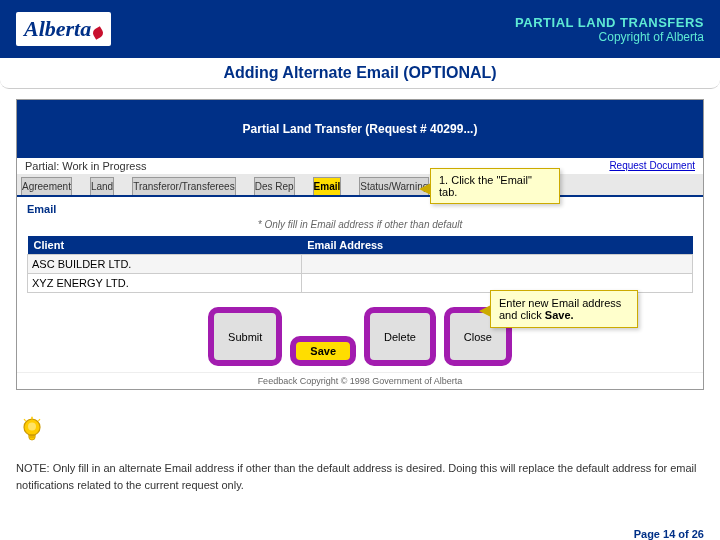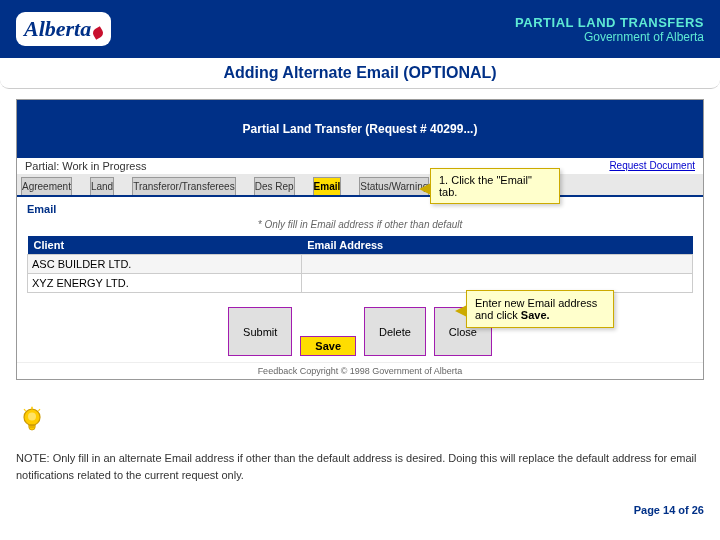--- a/index.html
+++ b/index.html
@@ -18,21 +18,21 @@
       background: #003087;
       display: flex;
       align-items: center;
       justify-content: space-between;
       padding: 6px 16px;
       height: 58px;
     }
     .logo-area {
       background: #fff;
       padding: 4px 8px;
-      border-radius: 9px;
+      border-radius: 2px;
     }
     .logo-text {
       font-family: Georgia, serif;
       font-style: italic;
       font-size: 22px;
       color: #003087;
       font-weight: bold;
     }
     .logo-leaf {
       display: inline-block;
@@ -177,24 +177,24 @@
 
     
     .buttons-row {
       display: flex;
       justify-content: center;
       gap: 8px;
       padding: 8px 0 6px;
     }
     .btn {
       padding: 3px 14px;
-      border: 1px solid #a21caf;
+      border: 6px solid #a21caf;
       cursor: pointer;
       font-size: 11px;
-      border-radius: 0;
+      border-radius: 10px;
     }
     .btn-default { background: #e0e0e0; color: #000; }
     .btn-save { background: #ffdd00; color: #000; font-weight: bold; margin-top: 29px; }
 
     
     .form-footer {
       text-align: center;
       font-size: 9px;
       color: #666;
       padding: 3px;
@@ -220,21 +220,21 @@
       position: absolute;
       left: -12px;
       top: 14px;
       border-width: 6px 12px 6px 0;
       border-style: solid;
       border-color: transparent #ccaa00 transparent transparent;
     }
     .callout-save {
       position: absolute;
       top: 290px;
-      left: 466px;
+      left: 490px;
       background: #ffffcc;
       border: 1px solid #ccaa00;
       padding: 6px 8px;
       font-size: 11px;
       color: #000;
       width: 148px;
       z-index: 10;
       box-shadow: 2px 2px 4px rgba(0,0,0,0.2);
     }
     .callout-save::before {
@@ -264,38 +264,38 @@
     }
     .note-text {
       font-size: 11px;
       color: #333;
       line-height: 1.5;
     }
 
     
     .page-number {
       position: absolute;
-      bottom: 24px;
+      bottom: 0;
       right: 16px;
       font-size: 11px;
       color: #003087;
       font-weight: bold;
       padding-left: 32px;
     }
   </style>
 </head>
 <body>
 
 <div class="header">
   <div class="logo-area">
     <span class="logo-text">Alberta</span><span class="logo-leaf"></span>
   </div>
   <div class="header-right">
     <div class="header-title">PARTIAL LAND TRANSFERS</div>
-    <div class="header-subtitle">Government of Alberta</div>
+    <div class="header-subtitle">Copyright of Alberta</div>
   </div>
 </div>
 
 <div class="page-title-bar">Adding Alternate Email (OPTIONAL)</div>
 
 <div class="main-content">
   <div class="form-panel">
 
     <div class="form-header">
       <span>Partial Land Transfer (Request # 40299</span><span>...)</span>

